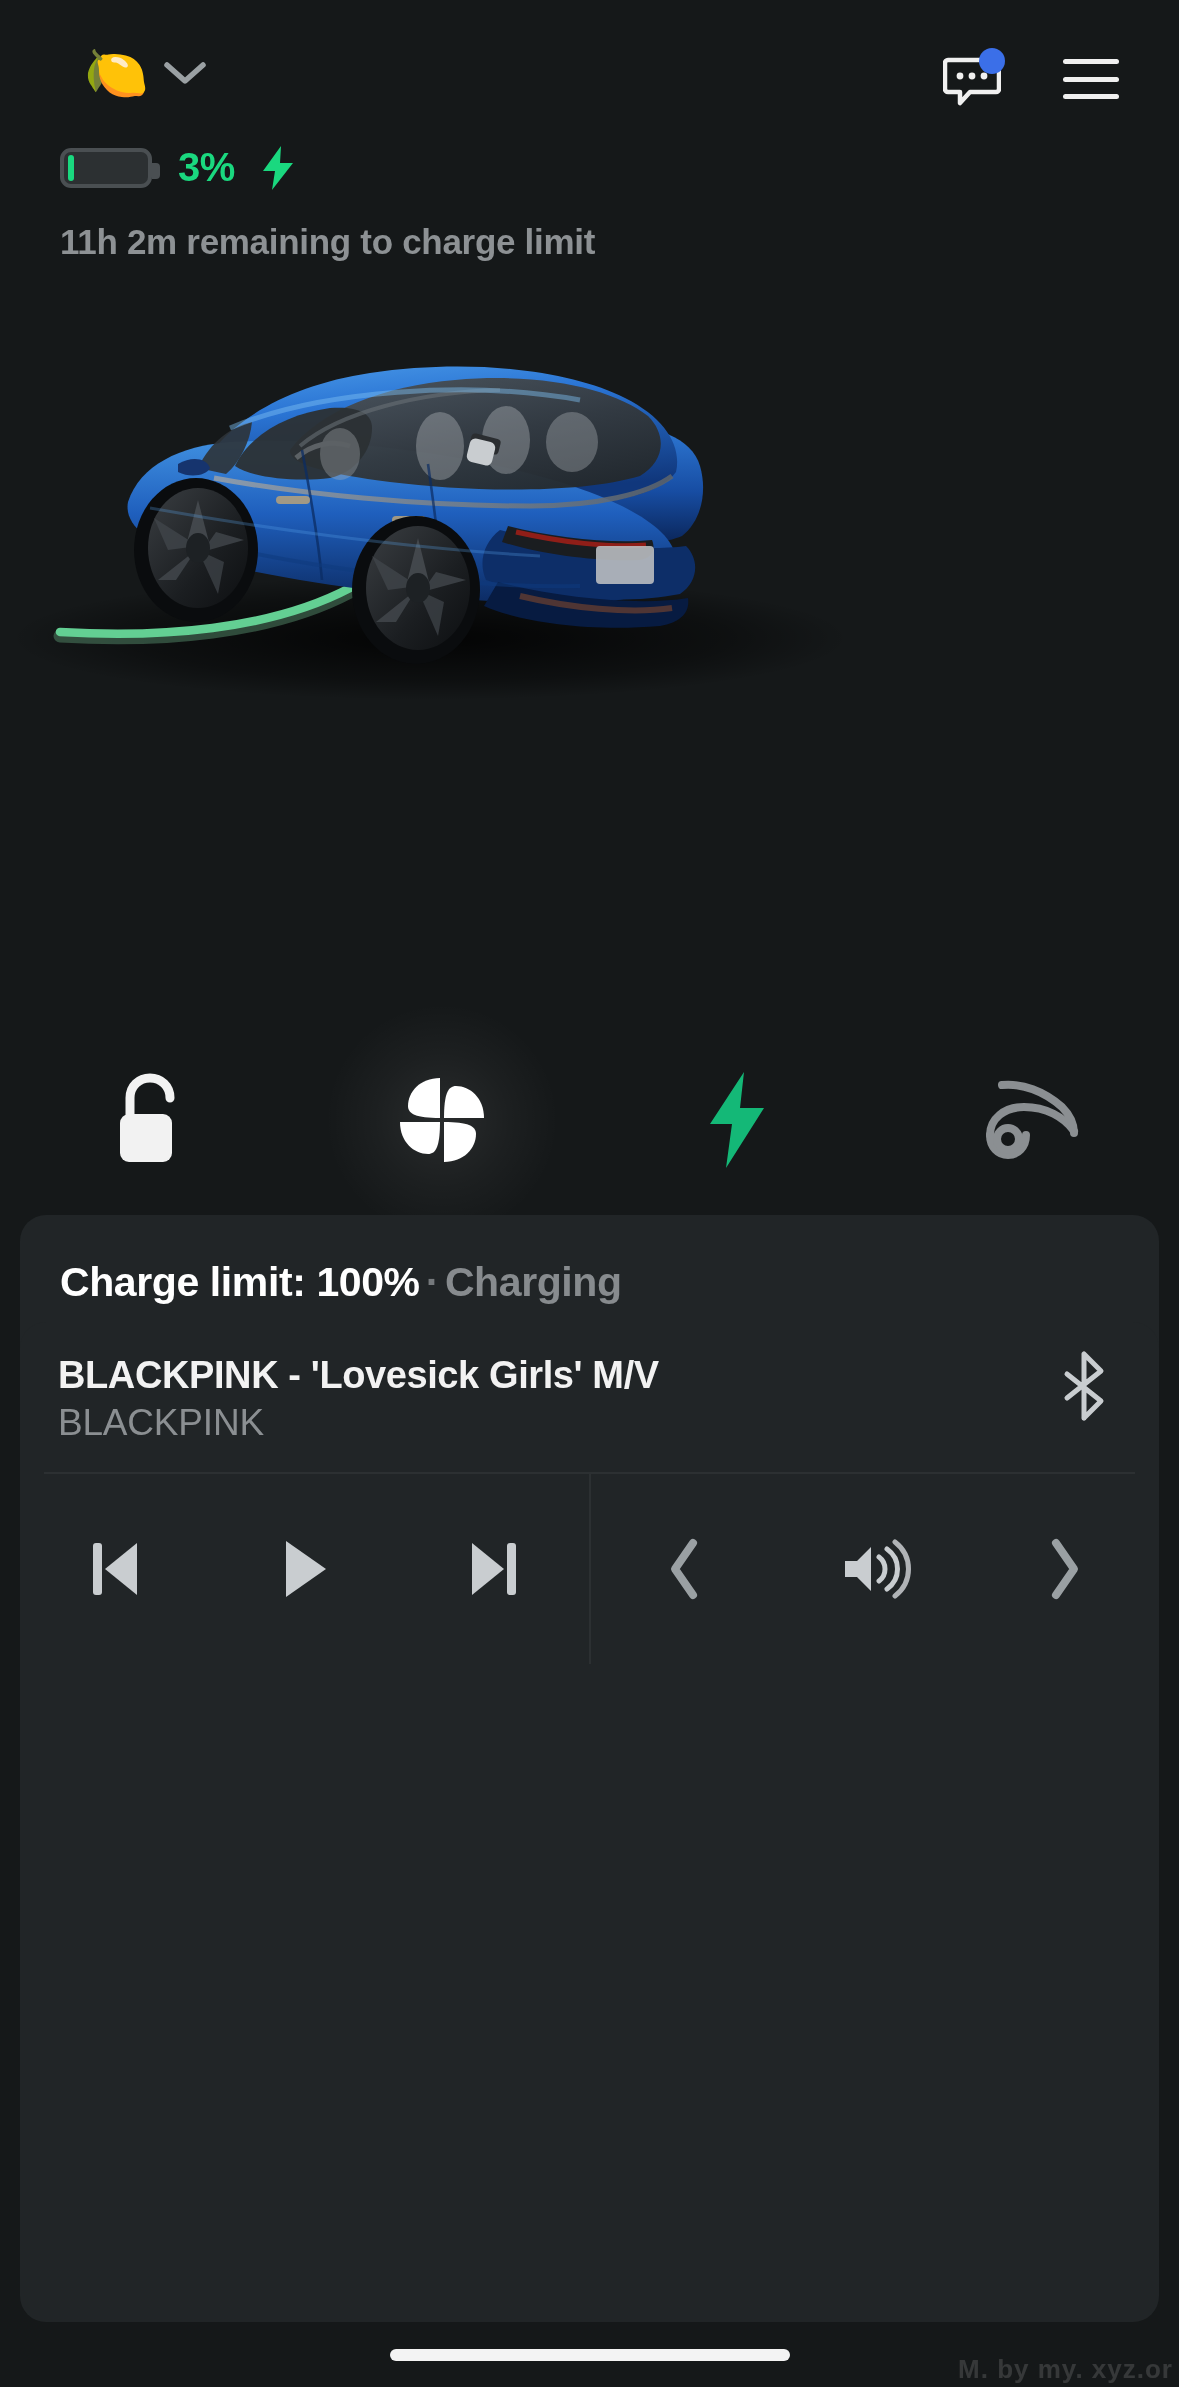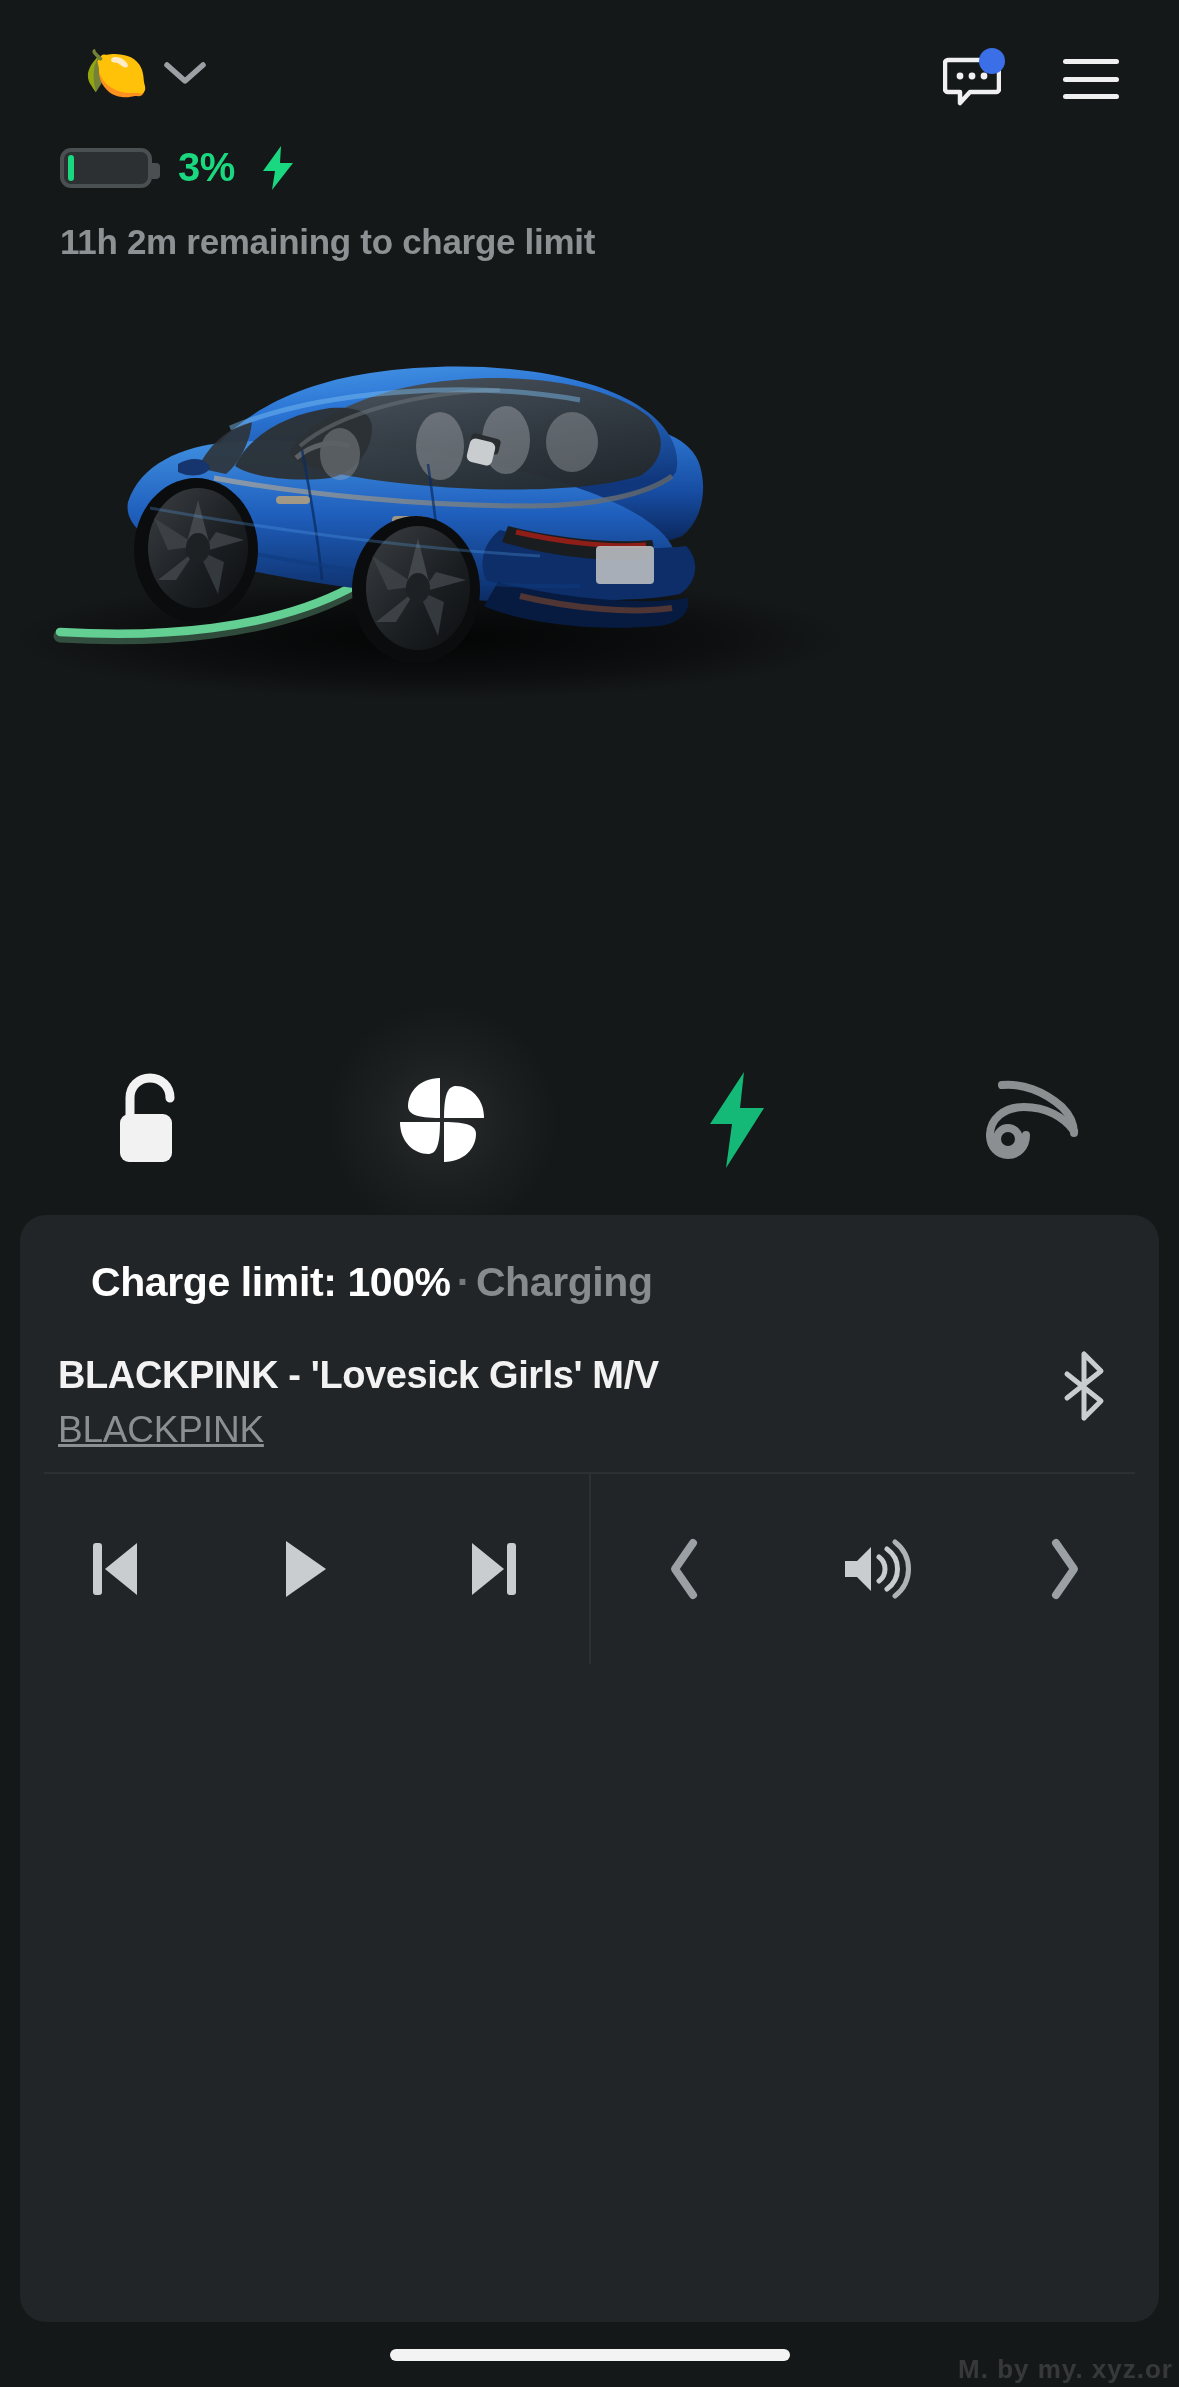--- a/index.html
+++ b/index.html
@@ -98,21 +98,20 @@
     position:absolute; left:20px; width:1139px;
     background:#212527; border-radius:26px;
   }
   #charge-card{ top:1215px; height:1065px; }
   #media-card { top:1322px; height:1000px; }
 
   .chg-title{
     position:absolute; left:40px; top:44px;
     font-size:41px; font-weight:bold; color:#ffffff; letter-spacing:-0.4px;
     white-space:nowrap;
-    margin-left:31px;
   }
   .chg-title .sep{ color:#75797c; font-weight:bold; padding:0 6px; }
   .chg-title .state{ color:#878b8e; font-weight:bold; }
 
   .chg-stats{
     position:absolute; left:40px; top:118px;
     font-size:38px; color:#8b8f92; letter-spacing:0.2px; white-space:nowrap;
   }
   .chg-stats .d{ padding:0 12px; color:#6e7275; }
 
@@ -160,22 +159,22 @@
   }
 
   
   .med-title{
     position:absolute; left:38px; top:32px;
     font-size:38px; font-weight:bold; color:#f2f2f2; letter-spacing:-0.4px;
     white-space:nowrap;
     text-align:center;
   }
   .med-artist{
-    position:absolute; left:38px; top:87px;
-    font-size:37px; color:#8b8f92; letter-spacing:-0.2px;text-decoration:underline;
+    position:absolute; left:38px; top:80px;
+    font-size:37px; color:#8b8f92; letter-spacing:-0.2px;
   }
   .bt-icon{
     position:absolute; right:52px; top:28px; width:46px; height:72px;
   }
   #med-div{ top:150px; left:24px; width:1091px; }
 
   .med-ctrls{
     position:absolute; left:0; top:152px; width:1139px; height:190px;
     display:flex;
   }

